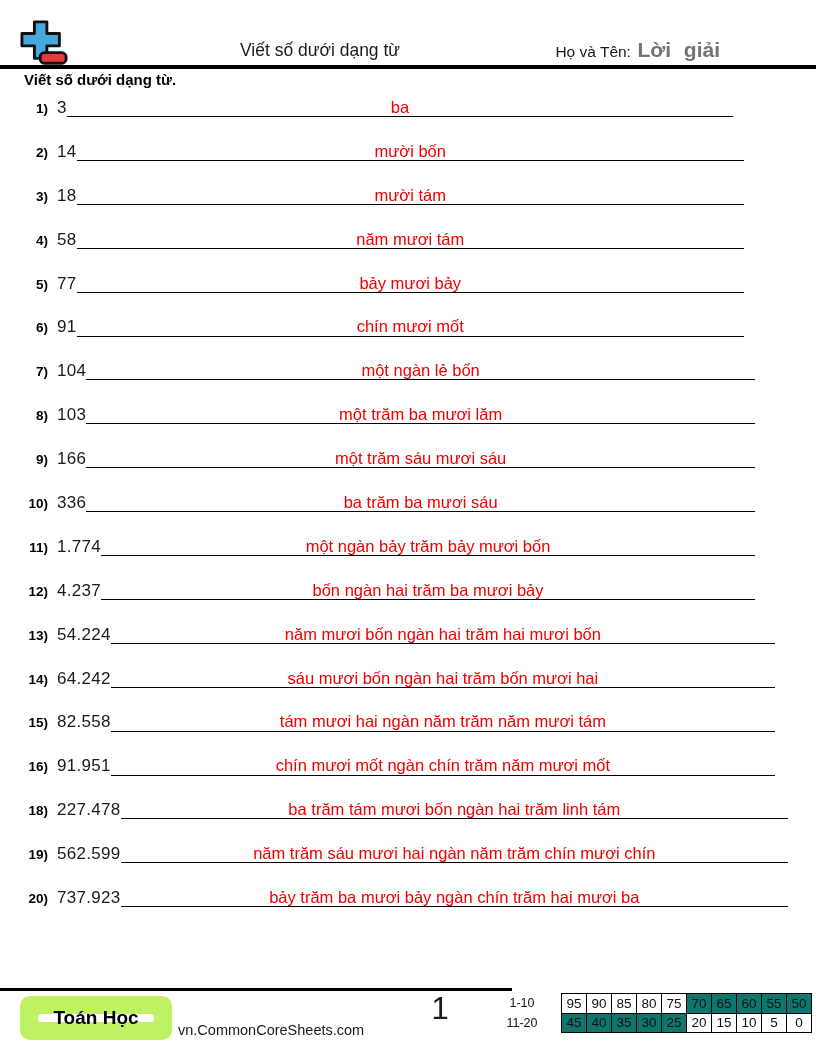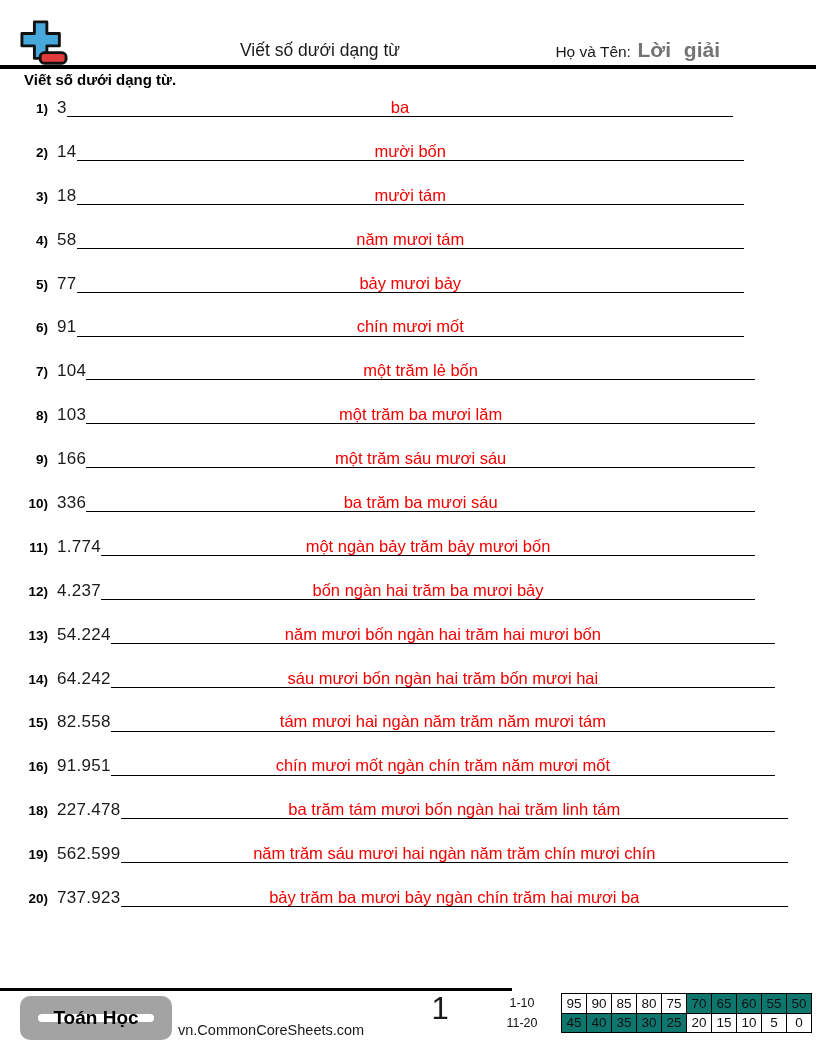--- a/index.html
+++ b/index.html
@@ -26,21 +26,21 @@
   .pline{flex:1;border-bottom:1.6px solid #000;text-align:center;margin-right:72px;
     font-size:16.5px;color:#f20000;line-height:1.1;}
   .row:nth-child(1)       .pline{margin-right:83px;}
   .row:nth-child(n+7)     .pline{margin-right:61px;}
   .row:nth-child(n+13)    .pline{margin-right:41px;}
   .row:nth-child(n+17)    .pline{margin-right:28px;}
   .ans{padding:0 4px;}
   
   .footer{position:absolute;top:988px;left:0;right:0;height:68px;}
   .footer-rule{position:absolute;top:0;left:0;width:512px;height:2.5px;background:#000;}
-  .badge{position:absolute;left:20px;top:8px;width:152px;height:44px;background:#a3a3a3;
+  .badge{position:absolute;left:20px;top:8px;width:152px;height:44px;background:#bef264;
     border-radius:10px;box-sizing:border-box;padding:18px;}
   .badge-inner{width:100%;height:100%;background:#fff;border-radius:17px;
     display:flex;align-items:center;justify-content:center;box-sizing:border-box;}
   .badge-text{font-size:19px;font-weight:bold;color:#000;}
   .site{position:absolute;left:178px;top:34px;font-size:14.5px;color:#1a1a1a;}
   .pagenum{position:absolute;left:400px;top:3px;width:80px;text-align:center;
     font-size:31px;color:#1a1a1a;}
   .scores{position:absolute;right:4px;top:5px;border-collapse:collapse;}
   .scores td{border:1.6px solid #000;width:24px;height:18.5px;text-align:center;
     font-size:13.5px;color:#111;padding:0;}
@@ -97,21 +97,21 @@
 
   <div class="row">
     <span class="plabel">6)</span>
     <span class="pval">91</span>
     <span class="pline"><span class="ans">chín mươi mốt</span></span>
   </div>
 
   <div class="row">
     <span class="plabel">7)</span>
     <span class="pval">104</span>
-    <span class="pline"><span class="ans">một trăm lẻ bốn</span></span>
+    <span class="pline"><span class="ans">một ngàn lẻ bốn</span></span>
   </div>
 
   <div class="row">
     <span class="plabel">8)</span>
     <span class="pval">103</span>
     <span class="pline"><span class="ans">một trăm ba mươi lăm</span></span>
   </div>
 
   <div class="row">
     <span class="plabel">9)</span>

